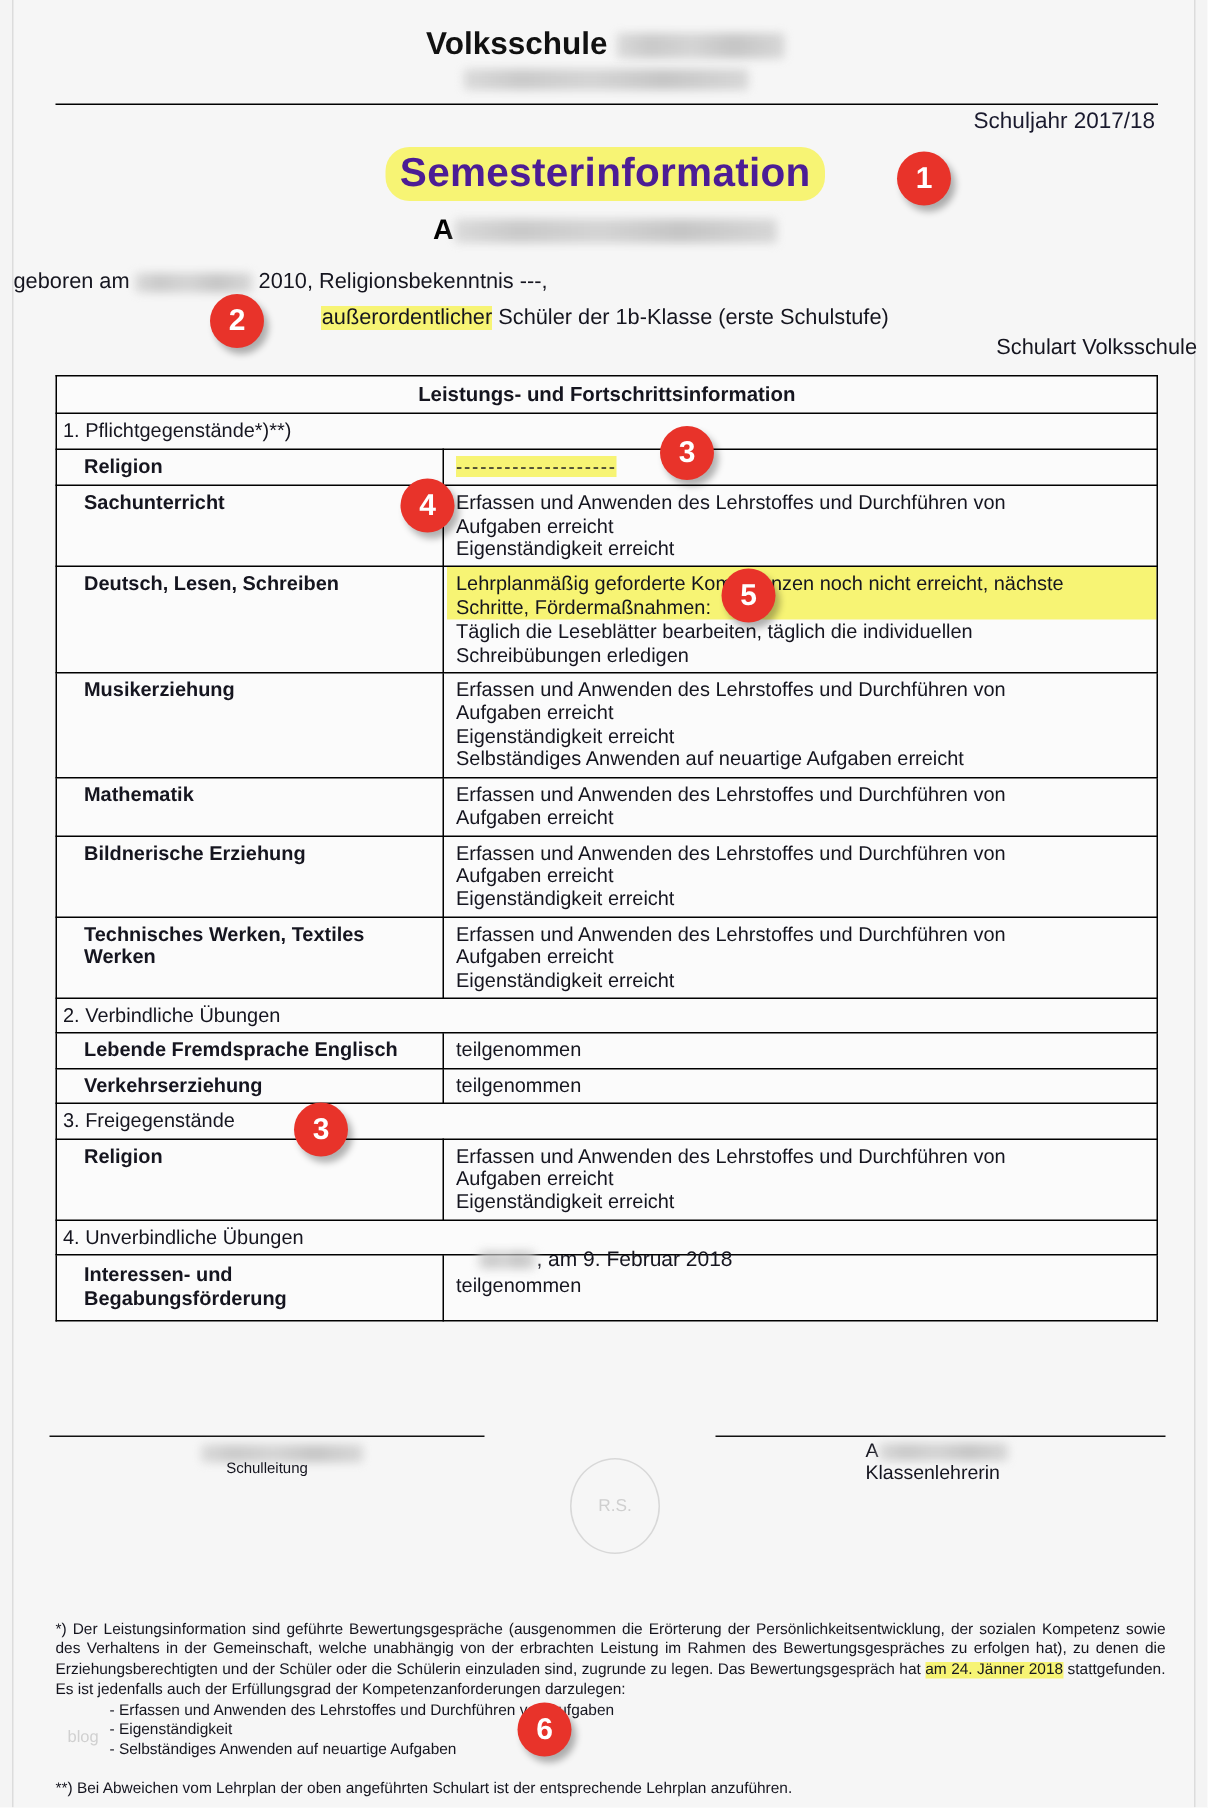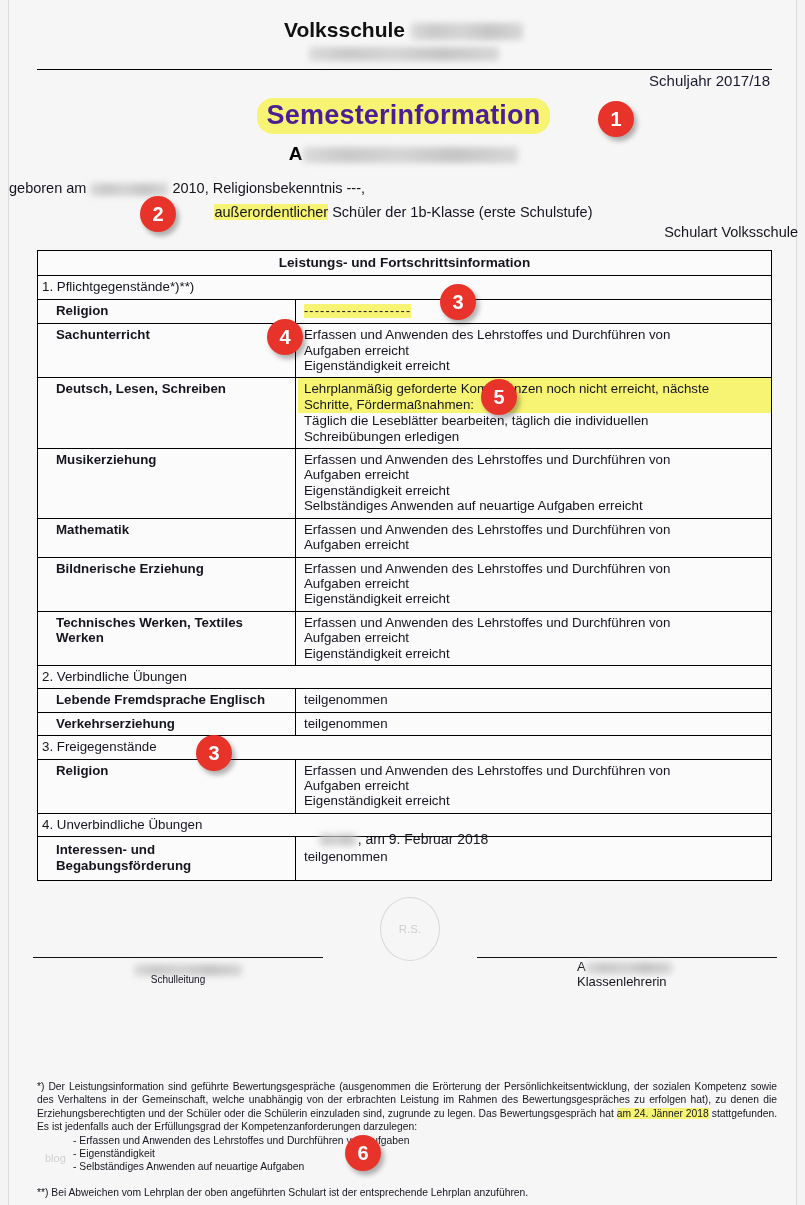--- a/index.html
+++ b/index.html
@@ -230,21 +230,21 @@
   .sig-right-label {
     position: absolute;
     left: 568px;
     top: 974px;
     font-size: 13px;
     color: #15151f;
   }
   .stamp {
     position: absolute;
     left: 371px;
-    top: 897px;
+    top: 972px;
     width: 58px;
     height: 62px;
     border: 1.2px solid #d8d8d8;
     border-radius: 50%;
     color: #cfcfcf;
     font-size: 11.5px;
     display: flex;
     align-items: center;
     justify-content: center;
     text-align: center;

